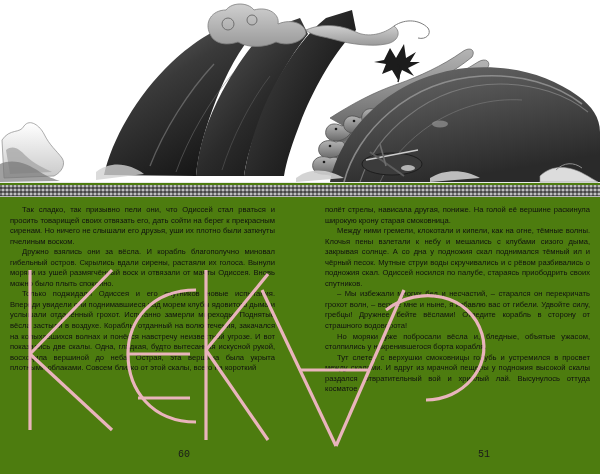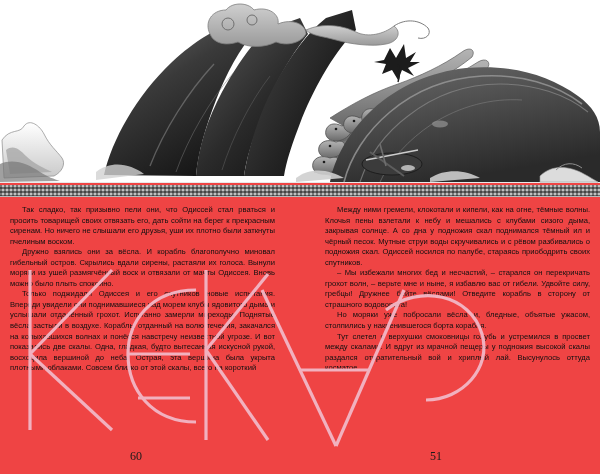--- a/index.html
+++ b/index.html
@@ -1,21 +1,21 @@
 <!DOCTYPE html>
 <html><head>
 <meta charset="utf-8">
 <style>
   html,body{margin:0;padding:0;}
   body{
     width:600px;height:474px;overflow:hidden;background:#ffffff;
     font-family:"Liberation Sans", sans-serif;
     -webkit-font-smoothing:antialiased;
   }
-  .page-spread{position:relative;width:600px;height:474px;background:#ef4444;}
+  .page-spread{position:relative;width:600px;height:474px;background:#4d7c0f;}
 
   
   .illustration{
     position:absolute;left:0;top:0;width:600px;height:183px;overflow:hidden;
     background:#ffffff;
   }
   .illo-svg{display:block;width:600px;height:183px;}
 
   
   .ornament-band{
@@ -53,23 +53,23 @@
     text-justify:inter-word;
     hyphens:manual;
   }
   .col.left{left:10px;}
   .col.right{left:325px;}
   .col p{margin:0;text-indent:12px;}
   .col p.cont{text-indent:0;}
 
   
   .folio{
-    position:absolute;top:449px;font-size:12px;color:#1a1a1a;
-    font-family:Liberation Serif, serif;
-    width:60px;text-align:left;
+    position:absolute;top:449px;font-size:10px;color:#1a1a1a;
+    font-family:Liberation Mono, monospace;
+    width:60px;text-align:right;
   }
   .folio.left{left:130px;}
   .folio.right{left:430px;}
 
   
   .watermark{
     position:absolute;left:0;top:250px;width:600px;height:224px;
     pointer-events:none;overflow:hidden;
   }
   .watermark svg{display:block;}
@@ -230,20 +230,21 @@
 
   <div class="columns">
 
     <div class="col left">
       <p>Так сладко, так призывно пели они, что Одиссей стал рваться и просить товарищей своих отвязать его, дать сойти на берег к прекрасным сиренам. Но ничего не слышали его друзья, уши их плотно были заткнуты пчелиным воском.</p>
       <p>Дружно взялись они за вёсла. И корабль благополучно миновал гибельный остров. Скрылись вдали сирены, растаяли их голоса. Вынули моряки из ушей размягчённый воск и отвязали от мачты Одиссея. Вновь можно было плыть спокойно.</p>
       <p>Только поджидали Одиссея и его спутников новые испытания. Впереди увидели они поднимавшиеся над морем клубы ядовитого дыма и услышали отдалённый грохот. Испуганно замерли мореходы. Поднятые вёсла застыли в воздухе. Корабль, отданный на волю течения, закачался на колыхавшихся волнах и понёсся навстречу неизвестной угрозе. И вот показались две скалы. Одна, гладкая, будто вытесанная искусной рукой, восходила вершиной до неба. Острая, эта вершина была укрыта плотными облаками. Совсем близко от этой скалы, всего на короткий</p>
     </div>
 
     <div class="col right">
+      <p class="cont">полёт стрелы, нависала другая, пониже. На голой её вершине раскинула широкую крону старая смоковница.</p>
       <p>Между ними гремели, клокотали и кипели, как на огне, тёмные волны. Клочья пены взлетали к небу и мешались с клубами сизого дыма, закрывая солнце. А со дна у подножия скал поднимался тёмный ил и чёрный песок. Мутные струи воды скручивались и с рёвом разбивались о подножия скал. Одиссей носился по палубе, стараясь приободрить своих спутников.</p>
       <p>– Мы избежали многих бед и несчастий, – старался он перекричать грохот волн, – верьте мне и ныне, я избавлю вас от гибели. Удвойте силу, гребцы! Дружнее бейте вёслами! Отведите корабль в сторону от страшного водоворота!</p>
       <p>Но моряки уже побросали вёсла и, бледные, объятые ужасом, столпились у накренившегося борта корабля.</p>
       <p>Тут слетел с верхушки смоковницы голубь и устремился в просвет между скалами. И вдруг из мрачной пещеры у подножия высокой скалы раздался отвратительный вой и хриплый лай. Высунулось оттуда косматое</p>
     </div>
 
   </div>
 
   <div class="watermark">
     <svg width="600" height="224" viewBox="0 0 600 224">

